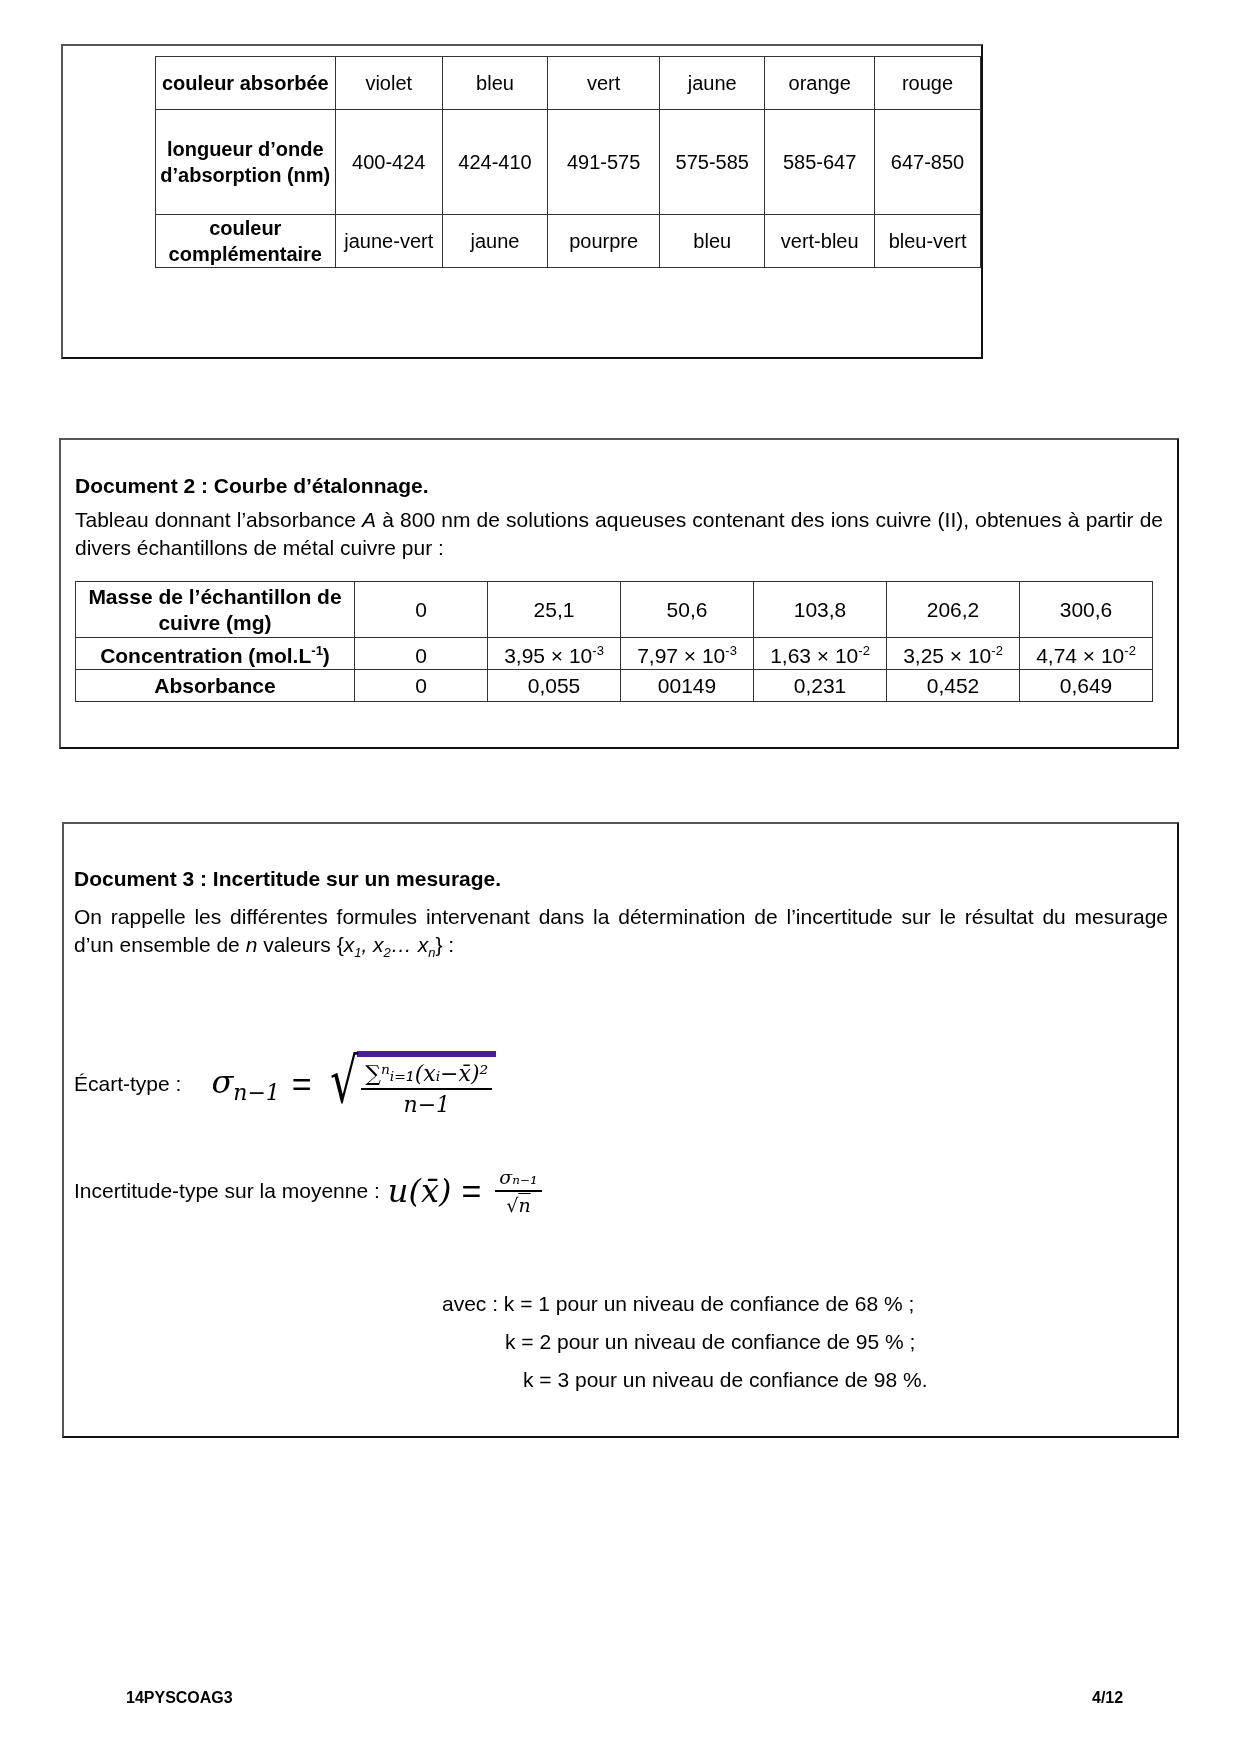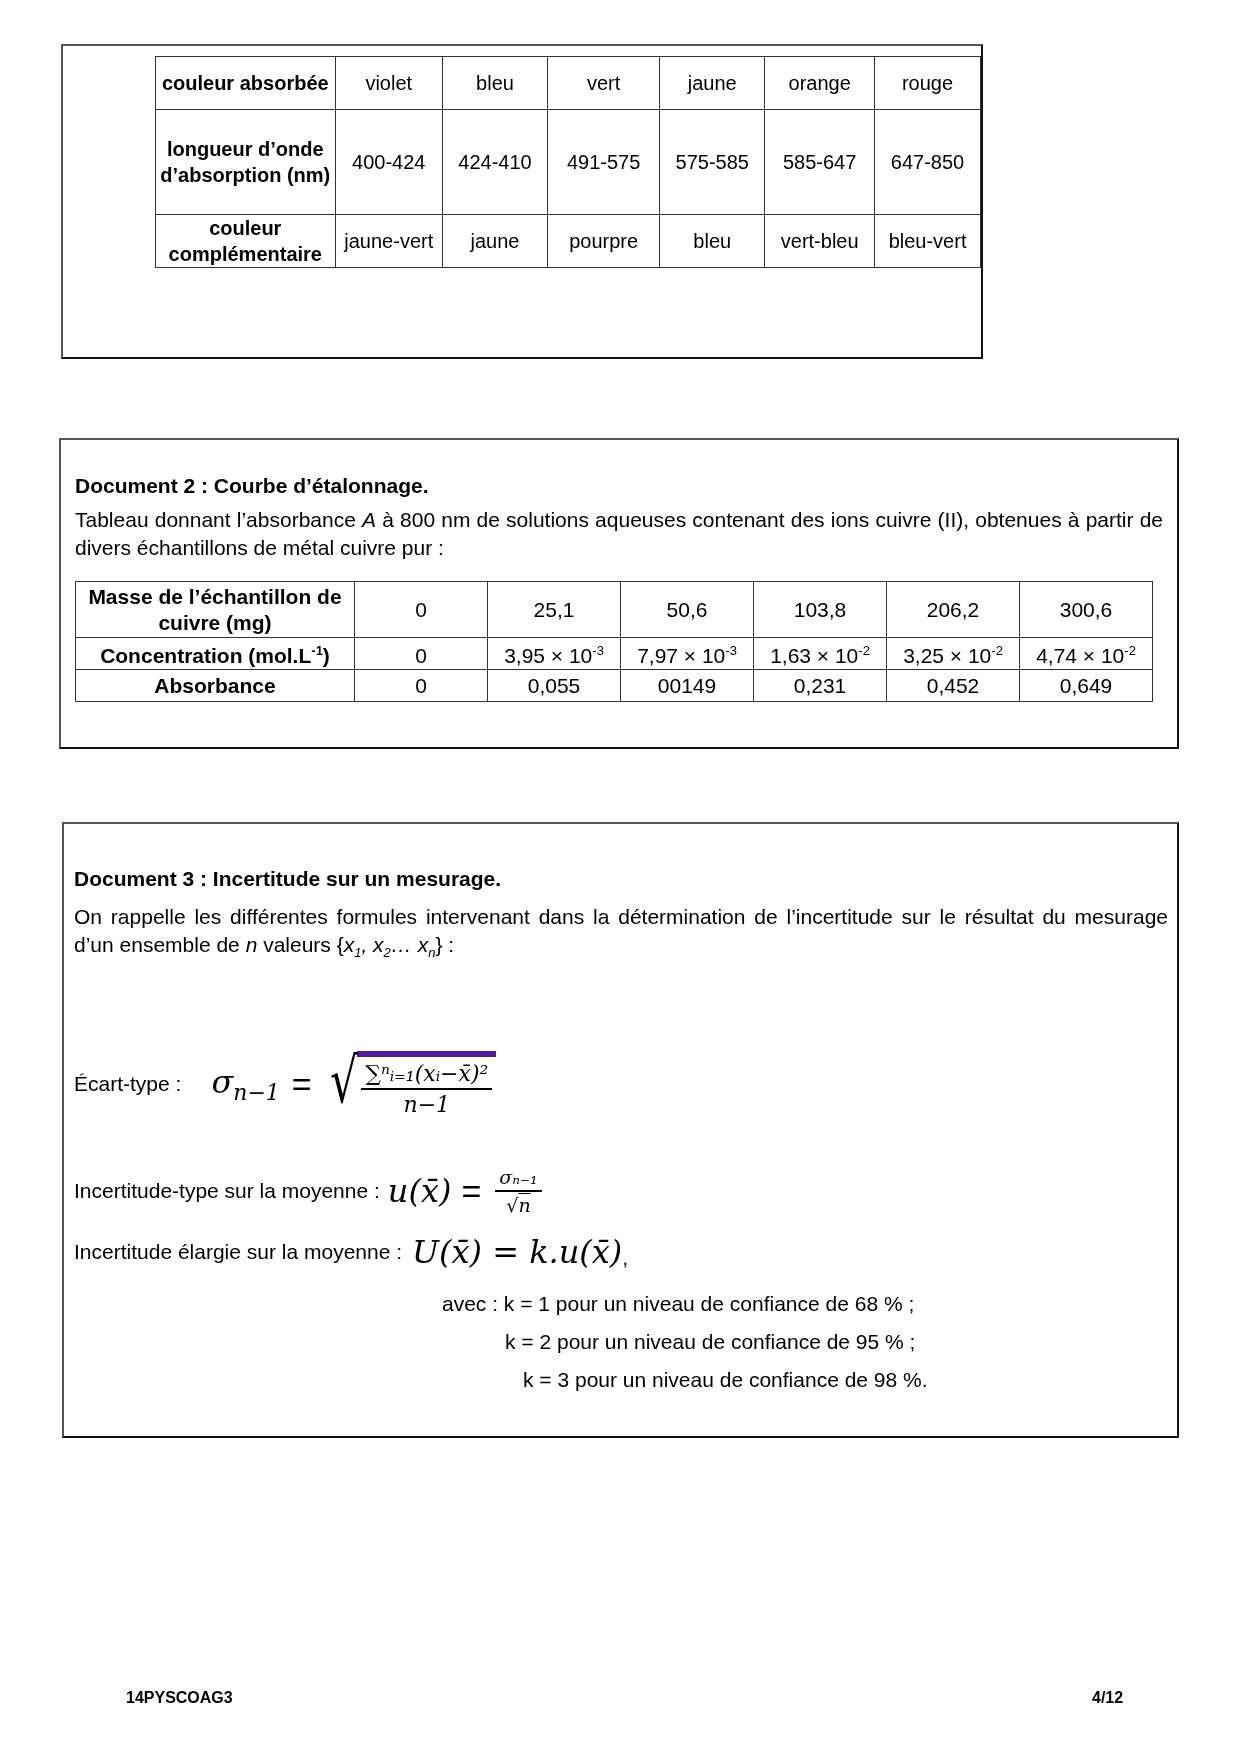--- a/index.html
+++ b/index.html
@@ -140,25 +140,20 @@
   <div class="formula-row" style="left:10px; top:332px; height:70px;">
     <span style="margin-right:8px;">Incertitude-type sur la moyenne :</span>
     <span class="math" style="font-size:32px;">u(x̄)</span>
     <span style="font-size:34px; margin:0 10px;">=</span>
     <span class="frac math" style="font-size:19px;">
       <span class="num">σₙ₋₁</span>
       <span class="den"><span style="font-style:normal;">√</span><span style="text-decoration:overline;">n</span></span>
     </span>
   </div>
 
-  <div class="formula-row" style="left:10px; top:400px; height:56px;">
-    <span style="margin-right:10px;">Incertitude élargie sur la moyenne :</span>
-    <span class="math" style="font-size:32px;">U(x̄) = k.u(x̄)</span>
-    <span style="font-size:21px; align-self:flex-end; margin-bottom:10px;">,</span>
-  </div>
 
   <div class="conf" style="left:378px; top:468px;">avec : k = 1 pour un niveau de confiance de 68 % ;</div>
   <div class="conf" style="left:441px; top:506px;">k = 2 pour un niveau de confiance de 95 % ;</div>
   <div class="conf" style="left:459px; top:544px;">k = 3 pour un niveau de confiance de 98 %.</div>
 </div>
 
 <div class="footer" style="left:126px;">14PYSCOAG3</div>
 <div class="footer" style="left:1092px;">4/12</div>
 
 </body></html>

